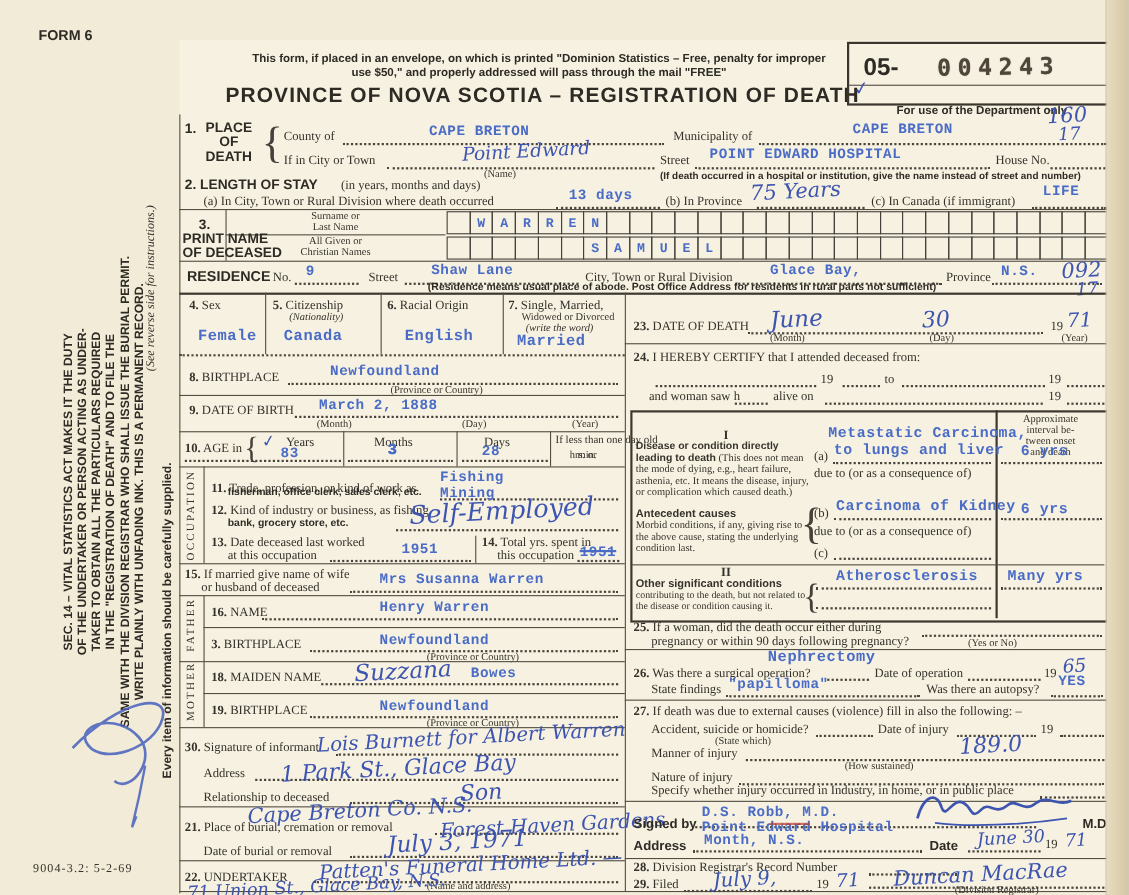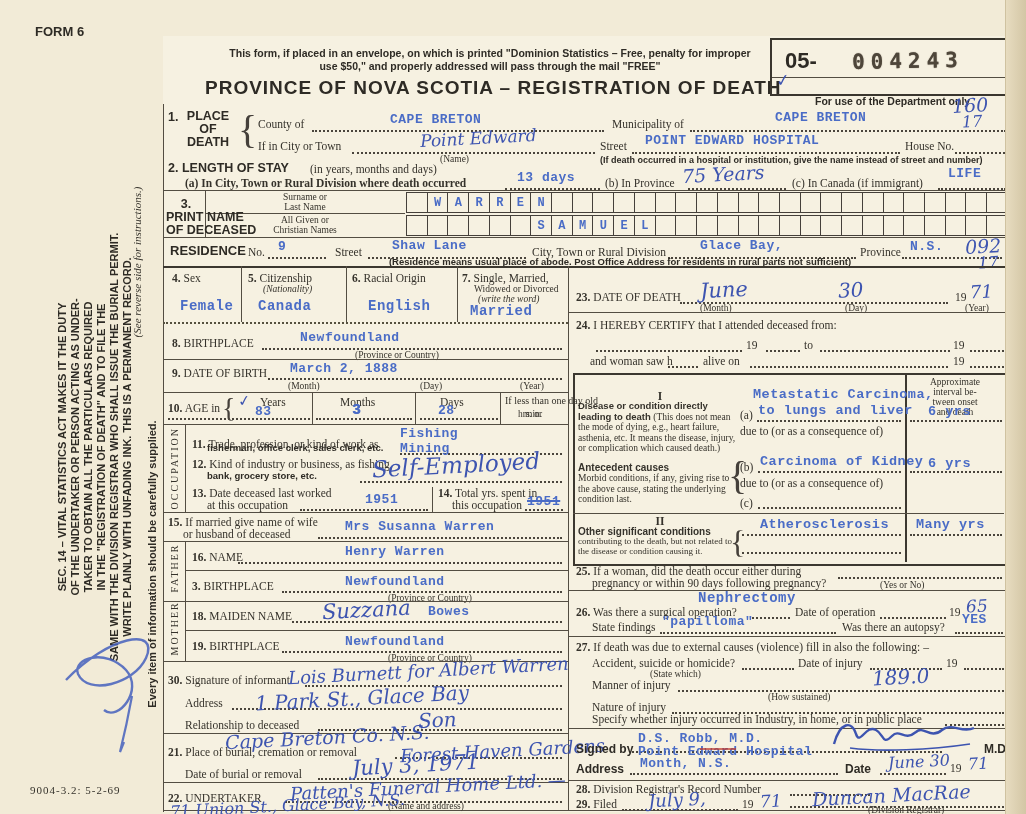--- a/index.html
+++ b/index.html
@@ -89,21 +89,21 @@
   <span class="ab sfs" style="left:440px;top:154px;">(Name)</span>
   <span class="ab sf" style="left:600px;top:140px;">Street</span>
   <div class="ab dotl" style="left:632px;top:152px;width:268px;"></div>
   <span class="ab typed" style="left:645px;top:133px;">POINT EDWARD HOSPITAL</span>
   <span class="ab note" style="left:600px;top:155px;font-size:9px;">(If death occurred in a hospital or institution, give the name instead of street and number)</span>
   <span class="ab sf" style="left:905px;top:140px;">House No.</span>
   <div class="ab dotl" style="left:955px;top:152px;width:50px;"></div>
 
   <span class="ab sb" style="left:168px;top:161px;font-size:12.5px;"><span>2.</span> <span>LENGTH OF STAY</span></span>
   <span class="ab sf" style="left:310px;top:163px;">(in years, months and days)</span>
-  <span class="ab sf" style="left:185px;top:177px;font-weight:bold;">(a) In City, Town or Rural Division where death occurred</span>
+  <span class="ab sf" style="left:185px;top:177px;">(a) In City, Town or Rural Division where death occurred</span>
   <div class="ab dotl" style="left:505px;top:188px;width:95px;"></div>
   <span class="ab typed" style="left:517px;top:170px;">13 days</span>
   <span class="ab sf" style="left:605px;top:177px;">(b) In Province</span>
   <div class="ab dotl" style="left:688px;top:188px;width:98px;"></div>
   <span class="ab hw" style="left:682px;top:163px;font-size:19px;">75 Years</span>
   <span class="ab sf" style="left:792px;top:177px;">(c) In Canada (if immigrant)</span>
   <div class="ab dotl" style="left:938px;top:188px;width:68px;"></div>
   <span class="ab typed" style="left:948px;top:166px;">LIFE</span>
 
   <div class="ab hl" style="left:163px;top:190px;width:845px;"></div>

